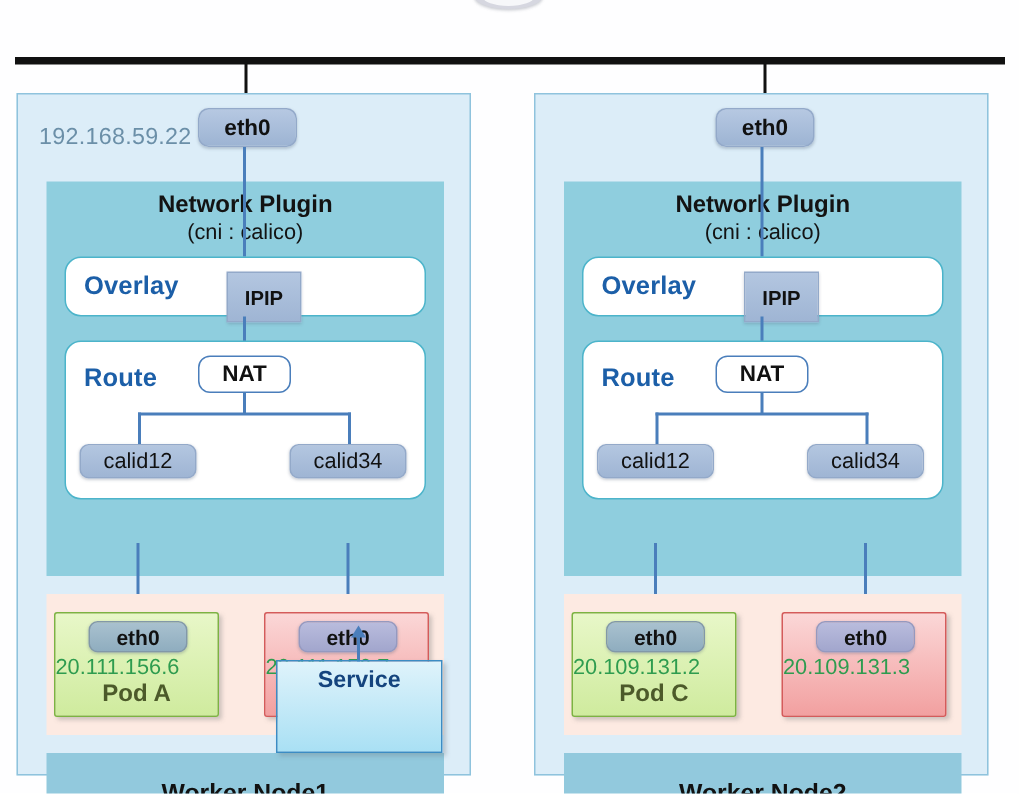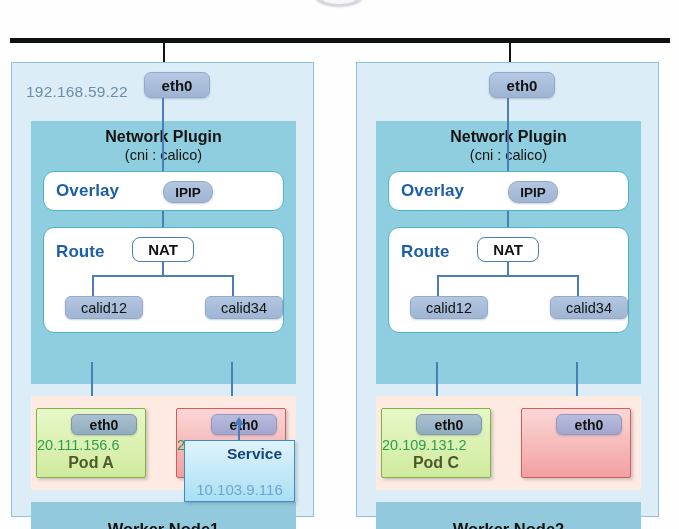--- a/index.html
+++ b/index.html
@@ -41,21 +41,20 @@
   }
 
   
   .chip{
     position:absolute;box-sizing:border-box;
     background:linear-gradient(#b3c6e0,#9fb5d4);
     border:1px solid #93a9c9;border-radius:7px;
     display:flex;align-items:center;justify-content:center;
     color:#111;font-weight:bold;
     box-shadow:0 1px 2px rgba(80,95,120,.3);
-    margin-left:12px;
   }
   .chip-eth0-node{
     top:9px;width:66px;height:26px;font-size:15px;
     background:linear-gradient(#b6c8e2,#9db4d3);
   }
 
   
   .plugin{
     position:absolute;left:19px;top:58px;width:265px;height:263px;
     background:#8fcede;box-sizing:border-box;
@@ -74,21 +73,21 @@
     background:#ffffff;border:1.5px solid #4cb4ca;border-radius:11px;
   }
   .box-overlay{left:12px;top:50px;width:241px;height:40px;}
   .box-route{left:12px;top:106px;width:241px;height:106px;}
 
   .sec-label{
     position:absolute;font-size:17px;font-weight:bold;color:#1c5fa8;
     letter-spacing:.1px;
   }
 
-  .chip-ipip{width:50px;height:22px;font-size:13.5px;border-radius:10px;}
+  .chip-ipip{width:50px;height:34px;font-size:13.5px;border-radius:0;}
   .chip-nat{
     position:absolute;box-sizing:border-box;
     background:#ffffff;border:1.7px solid #4a7ebb;border-radius:8px;
     display:flex;align-items:center;justify-content:center;
     font-size:15px;font-weight:bold;color:#111;
     width:62px;height:25px;
   }
   .chip-calid{width:78px;height:23px;font-size:14.5px;font-weight:normal;border-radius:6px;}
 
   
@@ -138,21 +137,21 @@
 
   
   .svc{
     position:absolute;left:184px;top:440px;width:111px;height:62px;
     box-sizing:border-box;
     background:linear-gradient(#dff3fb,#a9e0f4);
     border:1.5px solid #3b8cc4;
     box-shadow:2px 2px 3px rgba(110,120,130,.35);
     z-index:7;
   }
-  .svc-t1{position:absolute;left:15px;top:4px;width:100%;text-align:center;font-size:15.5px;font-weight:bold;color:#14447e;}
+  .svc-t1{position:absolute;left:0;top:4px;width:100%;text-align:center;font-size:15.5px;font-weight:bold;color:#14447e;}
   .svc-t2{position:absolute;left:0;top:23px;width:100%;text-align:center;font-size:14px;font-weight:bold;color:#111;}
   .svc-t3{position:absolute;left:0;top:40px;width:100%;text-align:center;font-size:15px;color:#6fa6cc;}
   .svc-arrow{position:absolute;width:2px;background:#4a7ebb;z-index:6;}
   .svc-arrow::before{
     content:"";position:absolute;left:-4px;top:-7px;
     border-left:5px solid transparent;border-right:5px solid transparent;
     border-bottom:8px solid #4a7ebb;
   }
 </style>
 </head>
@@ -212,21 +211,20 @@
         <div class="pod-name">Pod B</div>
       </div>
     </div>
 
     <div class="footer">Worker Node1</div>
   </div>
 
   <div class="svc-arrow" style="left:238px;top:424px;height:22px;"></div>
   <div class="svc">
     <div class="svc-t1">Service</div>
-    <div class="svc-t3">10.103.9.116</div>
   </div>
 
   <div class="node" id="node-2">
     <div class="chip chip-eth0-node" style="left:120px;">eth0</div>
 
     <div class="plugin">
       <div class="plugin-title">Network Plugin</div>
       <div class="plugin-sub">(cni : calico)</div>
 
       <div class="wire wire-v" style="left:131px;top:-23px;height:73px;"></div>
@@ -256,19 +254,20 @@
     <div class="wire wire-v" style="left:219px;top:299px;height:47px;"></div>
 
     <div class="podband">
       <div class="pod pod-green" style="left:5px;top:12px;">
         <div class="chip chip-eth0">eth0</div>
         <div class="pod-ip">20.109.131.2</div>
         <div class="pod-name">Pod C</div>
       </div>
       <div class="pod pod-red" style="left:145px;top:12px;">
         <div class="chip chip-eth0">eth0</div>
+        <div class="pod-ip">20.109.131.3</div>
       </div>
     </div>
 
     <div class="footer">Worker Node2</div>
   </div>
 
 </div>
 
 </body></html>

